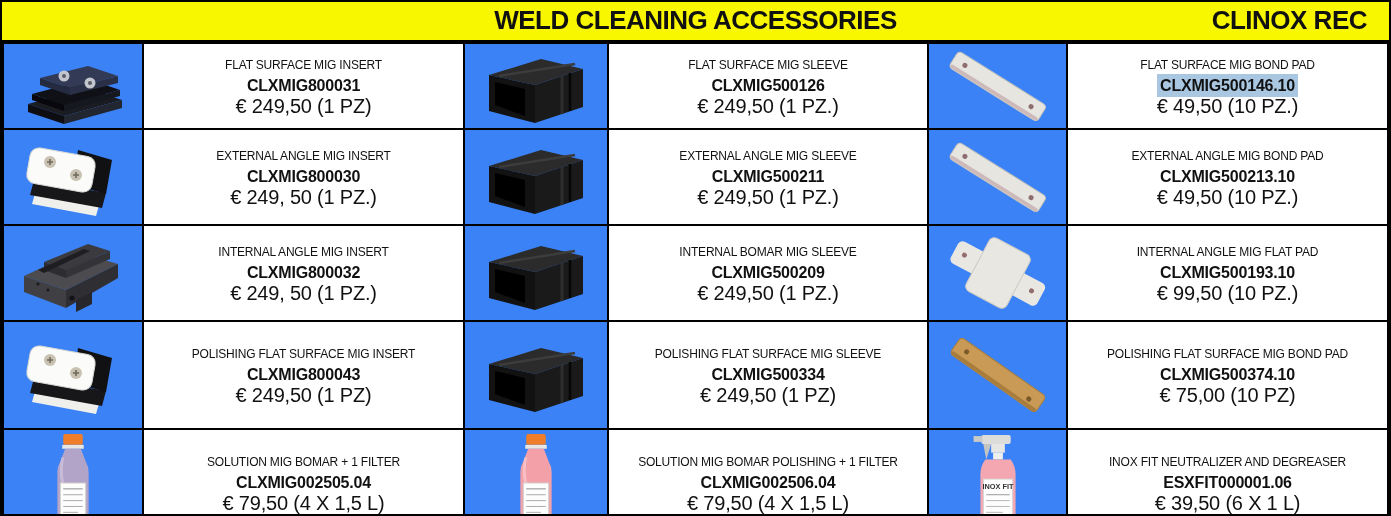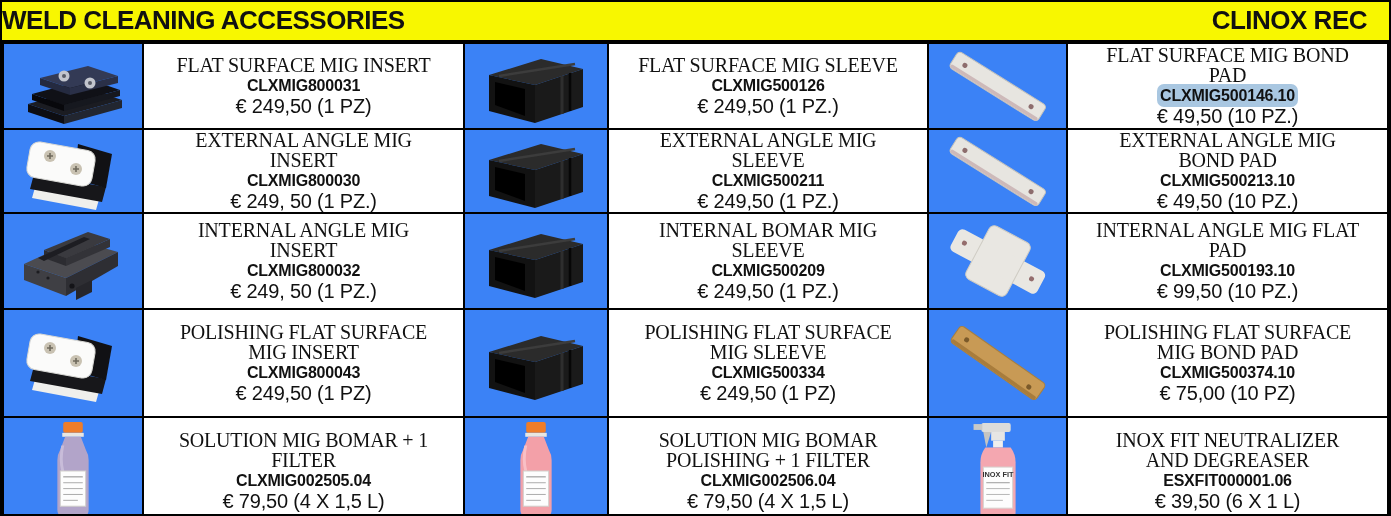--- a/index.html
+++ b/index.html
@@ -12,20 +12,21 @@
   }
   .header {
     height: 40px;
     background: var(--header-bg, #F8F700);
     border-bottom: 2px solid #000;
     position: relative;
   }
   .header .title {
     position: absolute; left: 0; right: 0; top: 50%;
     transform: translateY(-52%);
+    text-align: center;
     font-weight: bold; font-size: 26px; letter-spacing: -0.5px;
   }
   .header .brand {
     position: absolute; right: 22px; top: 50%;
     transform: translateY(-52%);
     font-weight: bold; font-size: 26px; letter-spacing: -0.5px;
   }
   table.products {
     width: 100%;
     border-collapse: collapse;
@@ -35,27 +36,27 @@
     border: 2px solid #000;
     padding: 0;
     vertical-align: middle;
     text-align: center;
     overflow: hidden;
   }
   td.img-cell { background: #3b82f6; }
   td.img-cell svg { display: block; margin: 0 auto; }
   td.info-cell { padding: 2px 10px; }
   .p-name {
-    font-size: 20px; line-height: 20px; letter-spacing: -0.2px;
-    max-width: 264px; margin: 0 auto; font-family: Liberation Serif, serif;
+    font-size: 12px; line-height: 20px; letter-spacing: -0.2px;
+    max-width: 264px; margin: 0 auto;
   }
   .p-code {
     font-size: 16px; line-height: 21px; font-weight: bold; letter-spacing: -0.2px;
   }
-  .p-code .hl { background: var(--hl, #A9C7E1); padding: 3px 3px; border-radius: 7px; }
+  .p-code .hl { background: var(--hl, #A9C7E1); padding: 3px 3px; }
   .p-price {
     font-size: 20px; line-height: 21px; letter-spacing: -0.2px;
   }
 </style>
 </head>
 <body>
 
 <div class="page">
   <div class="header">
     <div class="title">WELD CLEANING ACCESSORIES</div>
@@ -119,21 +120,21 @@
                 <circle cx="98" cy="39" r="2.5" fill="#8d6d6d"></circle>
               </g>
             </svg>
           </td>
           <td class="info-cell">
             <div class="p-name">FLAT SURFACE MIG BOND PAD</div>
             <div class="p-code"><span class="hl">CLXMIG500146.10</span></div>
             <div class="p-price">€ 49,50 (10 PZ.)</div>
           </td>
         </tr>
-        <tr style="height: 84px;">
+        <tr style="height: 96px;">
           <td class="img-cell">
             <svg viewBox="0 0 118 78" width="118" height="78">
               <polygon points="22,52 86,64 82,78 18,66" fill="#efefec"></polygon>
               <polygon points="20,42 92,55 88,70 16,57" fill="#17171a"></polygon>
               <polygon points="64,12 98,22 92,56 60,47" fill="#111114"></polygon>
               <rect x="14" y="14" width="66" height="36" rx="9" transform="rotate(10 47 32)" fill="#fbfbfa" stroke="#d8d8d4"></rect>
               <circle cx="36" cy="24" r="6" fill="#c9c2b2"></circle>
               <path d="M33 24 h6 M36 21 v6" stroke="#6f6a5c" stroke-width="1.6"></path>
               <circle cx="62" cy="37" r="6" fill="#c9c2b2"></circle>
               <path d="M59 37 h6 M62 34 v6" stroke="#6f6a5c" stroke-width="1.6"></path>

